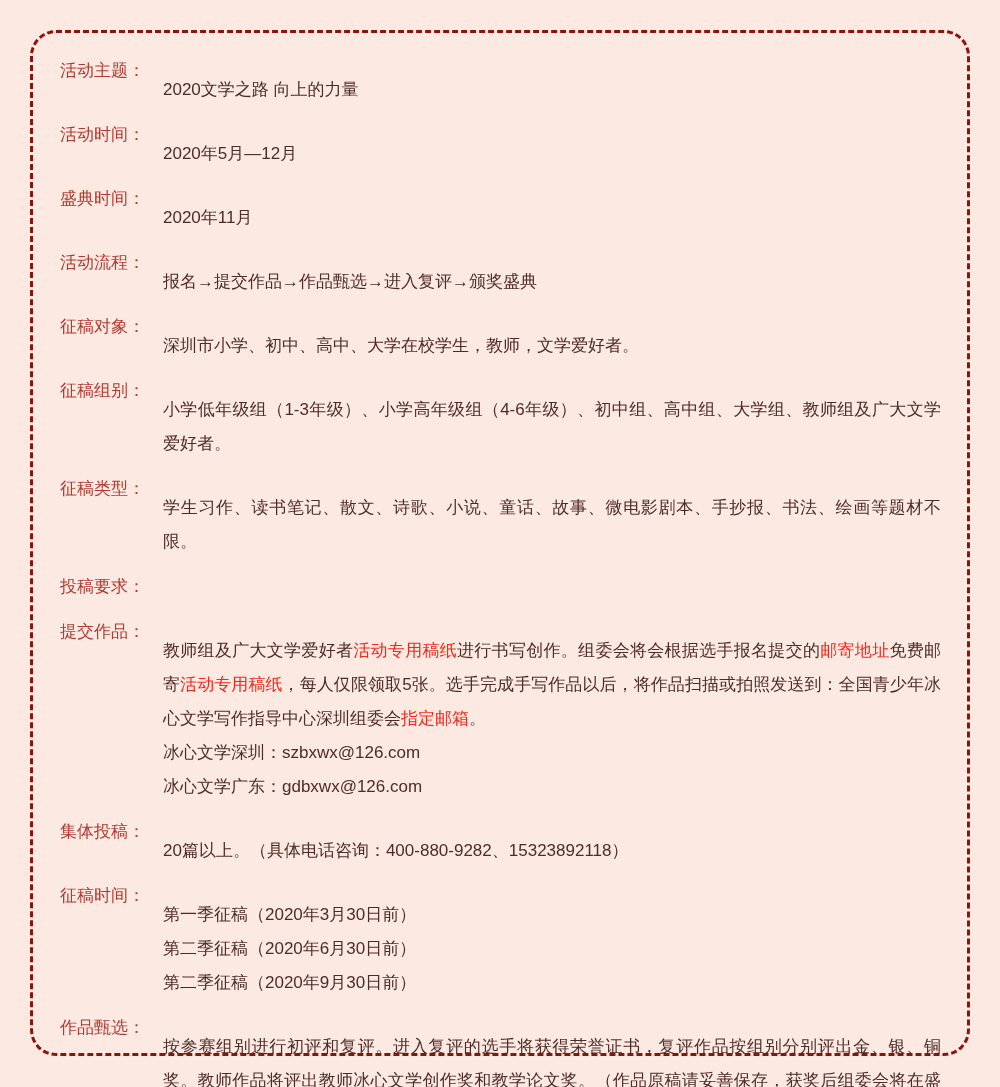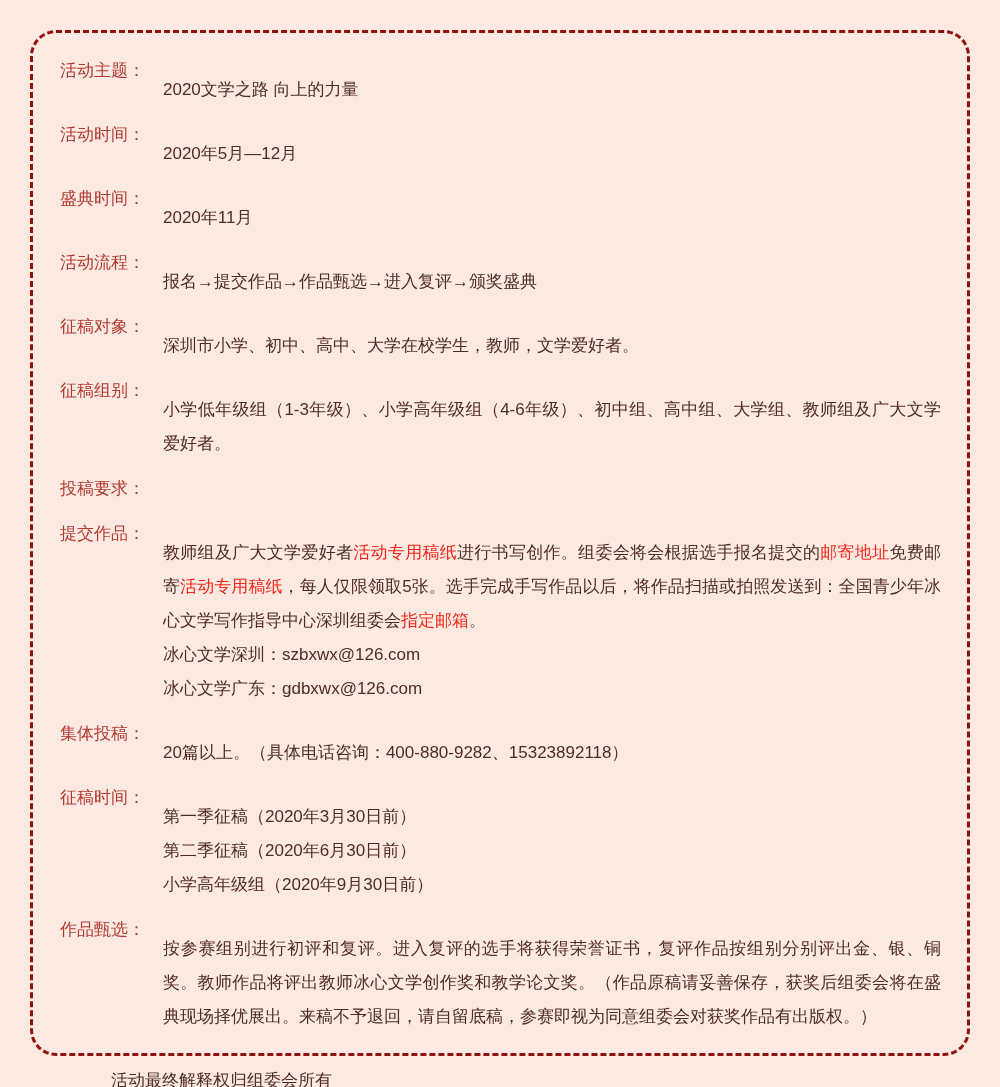--- a/index.html
+++ b/index.html
@@ -92,20 +92,24 @@
   <div class="row">
     <span class="label">征稿对象：</span>
     <div class="content">深圳市小学、初中、高中、大学在校学生，教师，文学爱好者。</div>
   </div>
 
   <div class="row">
     <span class="label">征稿组别：</span>
     <div class="content">小学低年级组（1-3年级）、小学高年级组（4-6年级）、初中组、高中组、大学组、教师组及广大文学爱好者。</div>
   </div>
 
+  <div class="row">
+    <span class="label">征稿类型：</span>
+    <div class="content">学生习作、读书笔记、散文、诗歌、小说、童话、故事、微电影剧本、手抄报、书法、绘画等题材不限。</div>
+  </div>
 
   <div class="row">
     <span class="label">投稿要求：</span>
   </div>
 
   <div class="row">
     <span class="label">提交作品：</span>
     <div class="content">
       <span>教师组及广大文学爱好者</span><span class="hl">活动专用稿纸</span><span>进行书写创作。组委会将会根据选手报名提交的</span><span class="hl">邮寄地址</span><span>免费邮寄</span><span class="hl">活动专用稿纸</span><span>，每人仅限领取5张。选手完成手写作品以后，将作品扫描或拍照发送到：全国青少年冰心文学写作指导中心深圳组委会</span><span class="hl">指定邮箱</span><span>。</span>
       <div class="sub-line">冰心文学深圳：szbxwx@126.com</div>
@@ -116,21 +120,21 @@
   <div class="row">
     <span class="label">集体投稿：</span>
     <div class="content">20篇以上。（具体电话咨询：400-880-9282、15323892118）</div>
   </div>
 
   <div class="row">
     <span class="label">征稿时间：</span>
     <div class="content">
       <div class="sub-line">第一季征稿（2020年3月30日前）</div>
       <div class="sub-line">第二季征稿（2020年6月30日前）</div>
-      <div class="sub-line">小学高年级组（2020年9月30日前）</div>
+      <div class="sub-line">第二季征稿（2020年9月30日前）</div>
     </div>
   </div>
 
   <div class="row">
     <span class="label">作品甄选：</span>
     <div class="content">按参赛组别进行初评和复评。进入复评的选手将获得荣誉证书，复评作品按组别分别评出金、银、铜奖。教师作品将评出教师冰心文学创作奖和教学论文奖。（作品原稿请妥善保存，获奖后组委会将在盛典现场择优展出。来稿不予退回，请自留底稿，参赛即视为同意组委会对获奖作品有出版权。）</div>
   </div>
 
   <div class="row plain">
     <span class="label">说明：</span>

